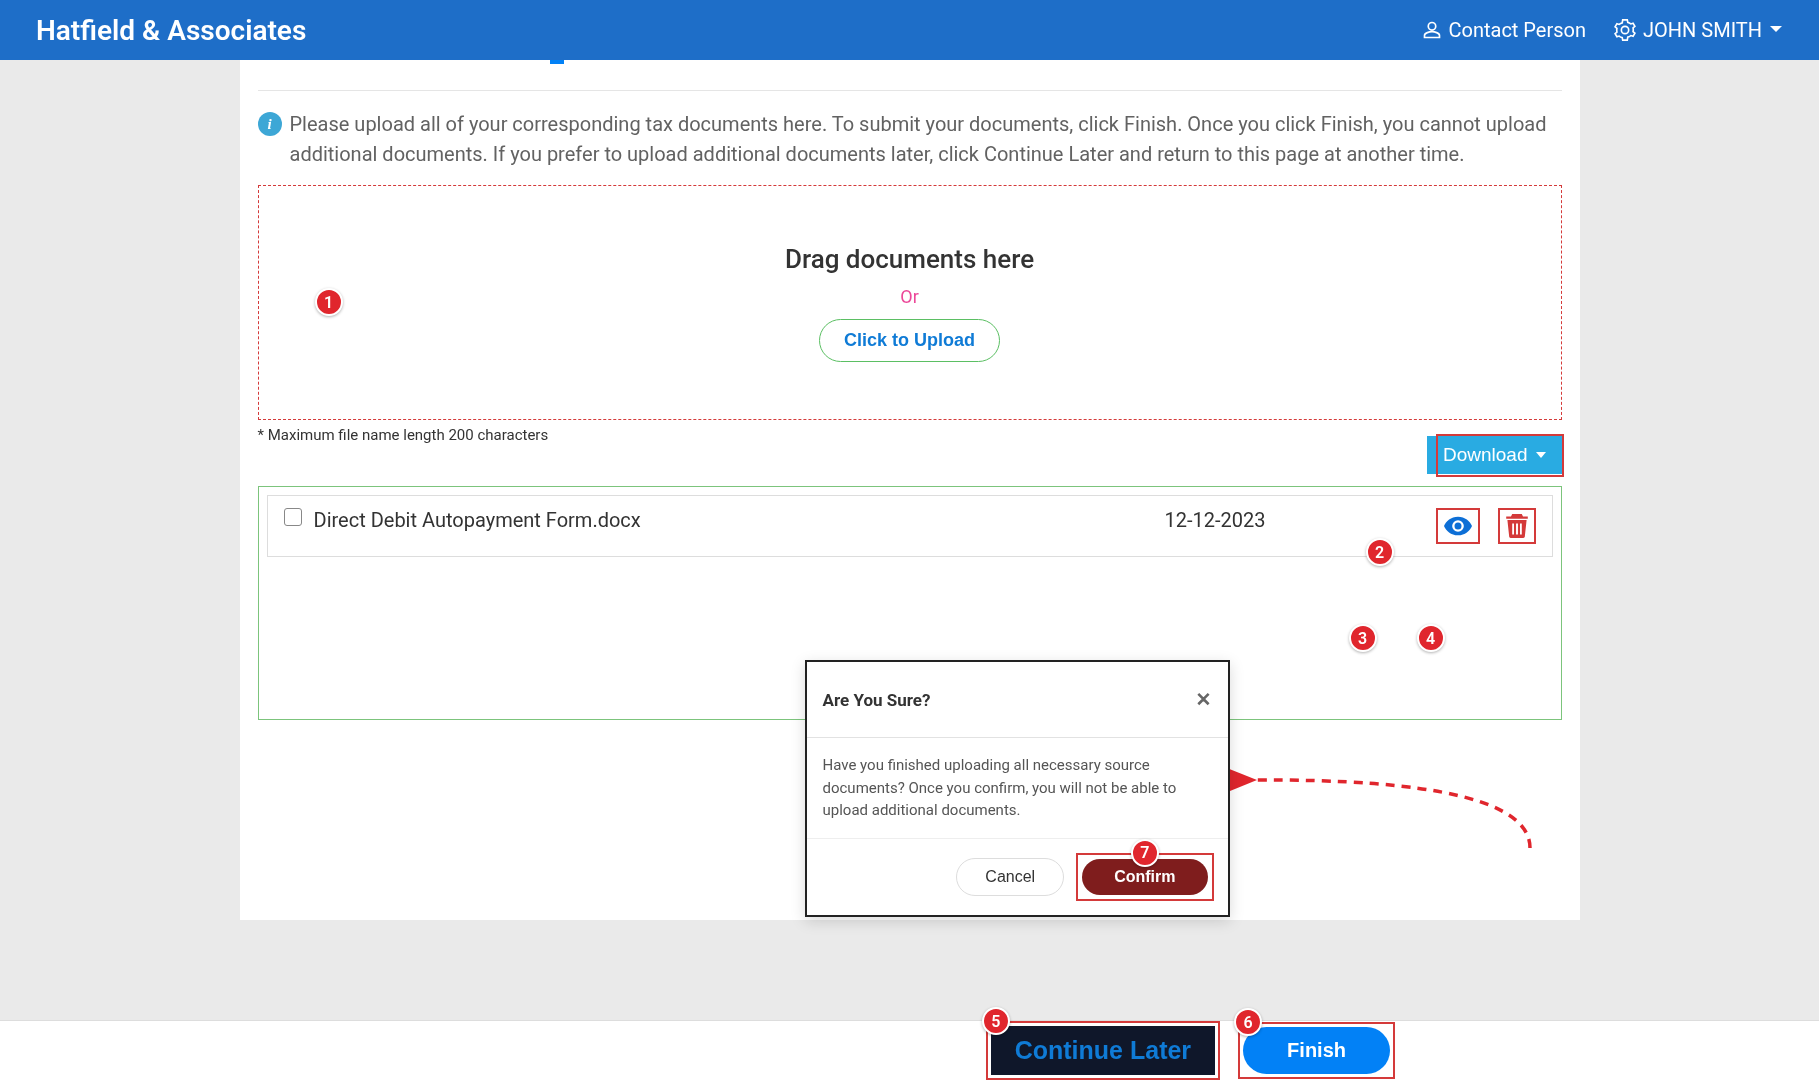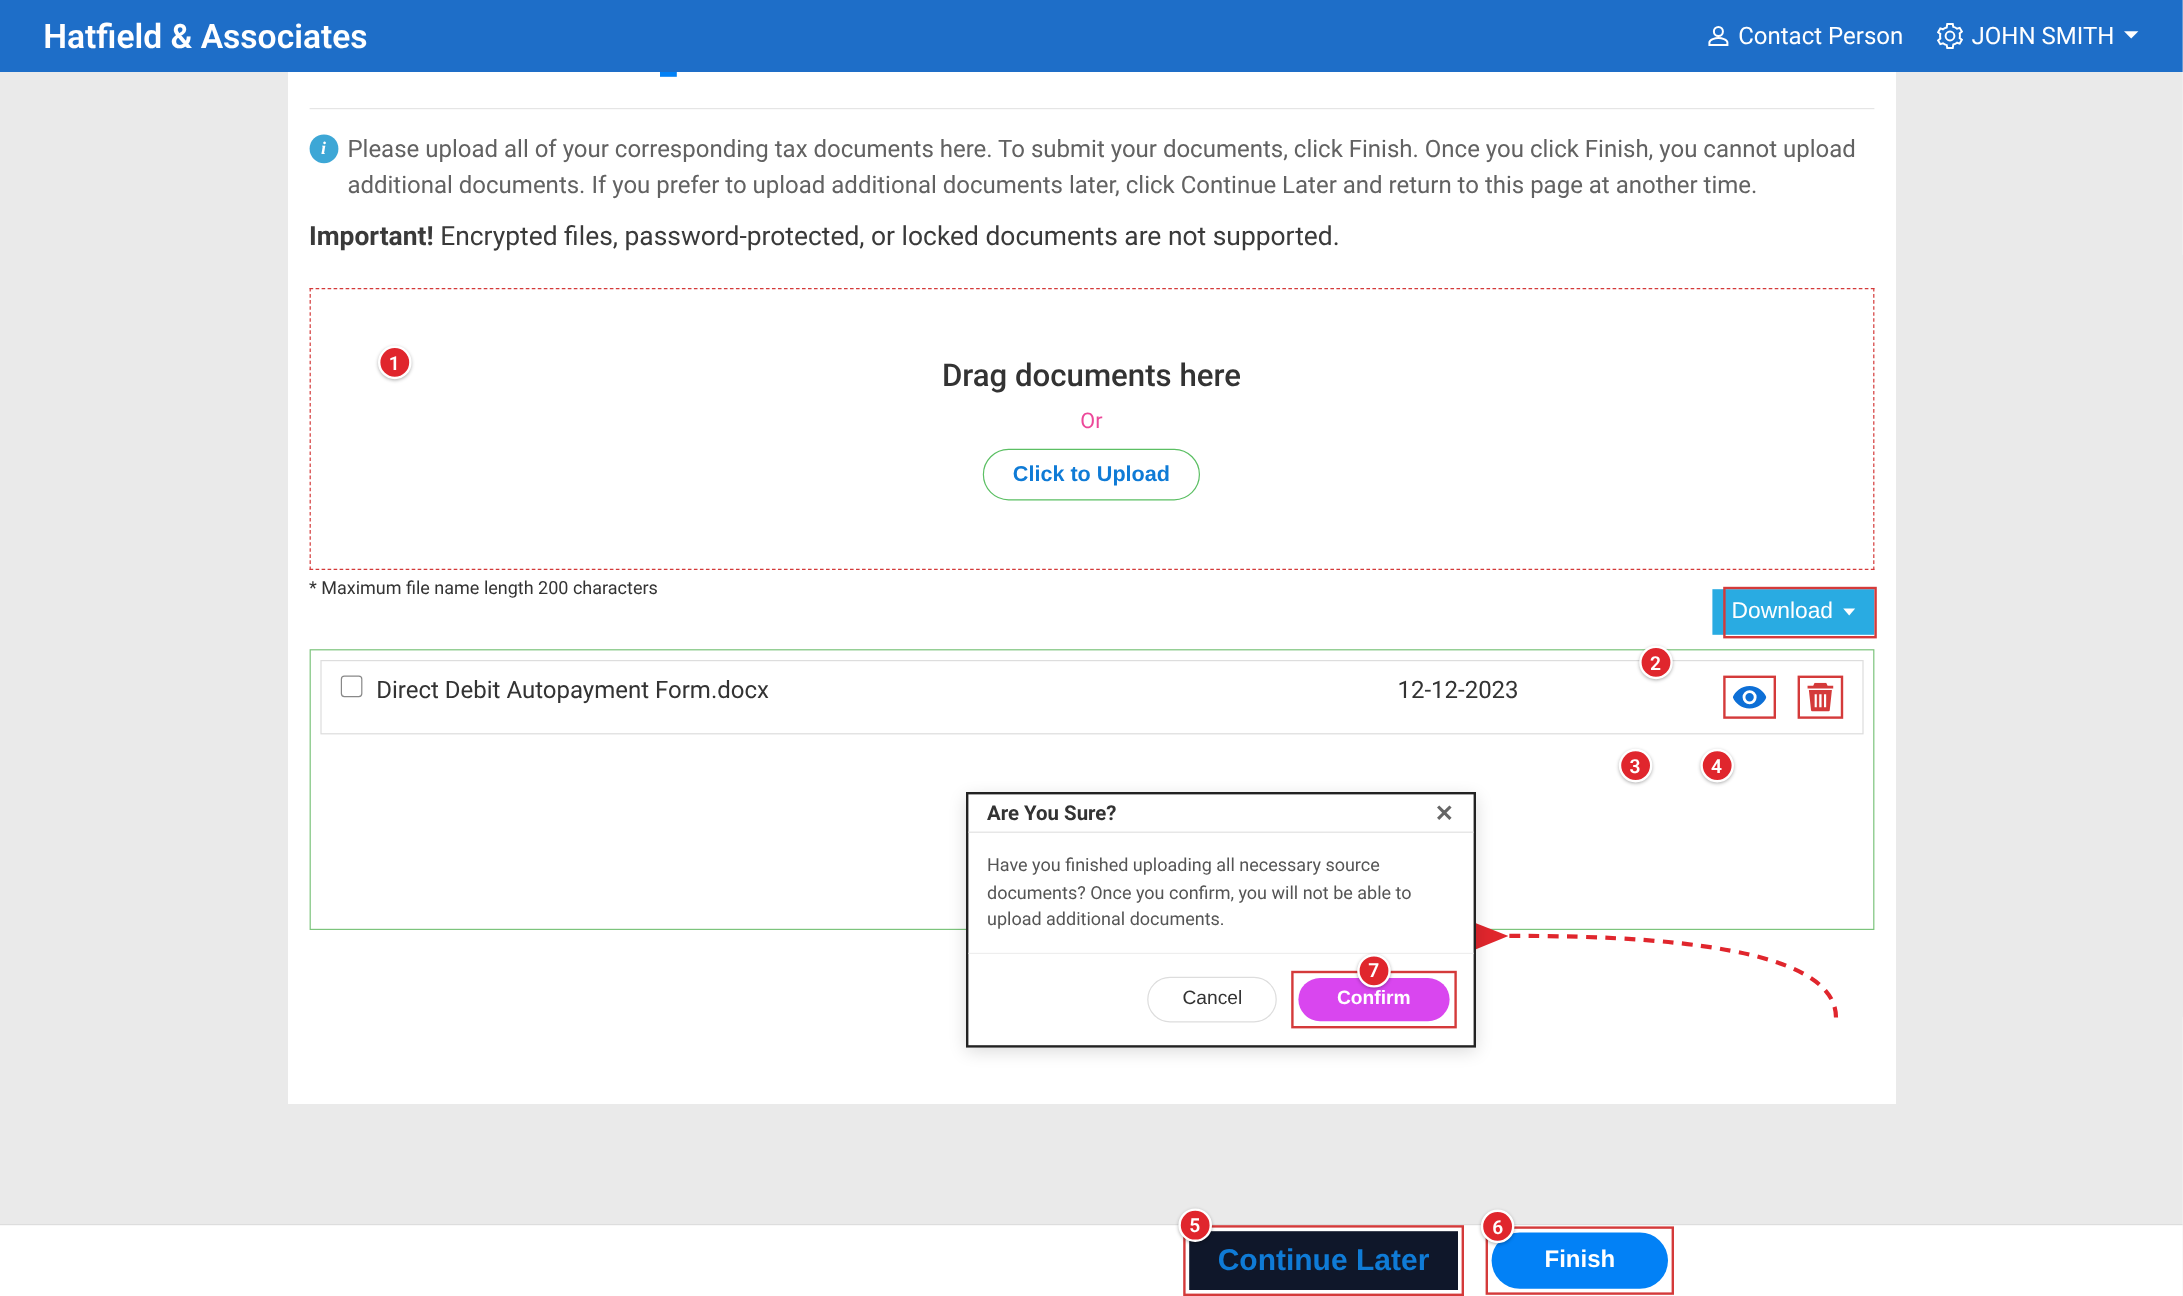--- a/index.html
+++ b/index.html
@@ -173,21 +173,21 @@
       position: absolute;
       top: 600px;
       left: 565px;
       width: 425px;
       background: #fff;
       border: 2px solid #222;
       box-shadow: 0 4px 14px rgba(0,0,0,0.15);
       z-index: 50;
     }
     .modal-header {
-      padding: 4px 16px;
+      padding: 26px 16px;
       border-bottom: 1px solid #e2e2e2;
       display: flex;
       justify-content: space-between;
       align-items: center;
       gap: 23px;
     }
     .modal-title { font-size: 17px; font-weight: 700; color: #333; }
     .modal-close { font-size: 19px; color: #666; cursor: pointer; font-weight: 700; }
     .modal-body {
       padding: 16px;
@@ -212,21 +212,21 @@
       color: #333;
       cursor: pointer;
       text-align: right;
     }
     .confirm-wrap {
       border: 2px solid #d43a3a;
       padding: 4px;
       position: relative;
     }
     .confirm-btn {
-      background: #d946ef;
+      background: #7f1d1d;
       color: #fff;
       border: none;
       border-radius: 22px;
       padding: 9px 32px;
       font-size: 16px;
       font-weight: 600;
       cursor: pointer;
     }
     .footer-bar {
       position: absolute;
@@ -334,23 +334,20 @@
 
 <div class="page">
   <div class="tab-indicator"></div>
   <div class="divider-line"></div>
 
   <div class="info-row">
     <span class="info-icon">i</span>
     <span>Please upload all of your corresponding tax documents here. To submit your documents, click Finish. Once you click Finish, you cannot upload additional documents. If you prefer to upload additional documents later, click Continue Later and return to this page at another time.</span>
   </div>
 
-  <div class="important-row">
-    <strong>Important!</strong><span> Encrypted files, password-protected, or locked documents are not supported.</span>
-  </div>
 
   <div class="dropzone-wrap">
     <div class="dropzone">
       <div class="drag-title">Drag documents here</div>
       <div class="or-text">Or</div>
       <button class="upload-btn">Click to Upload</button>
     </div>
     <div class="max-note">* Maximum file name length 200 characters</div>
   </div>
 

